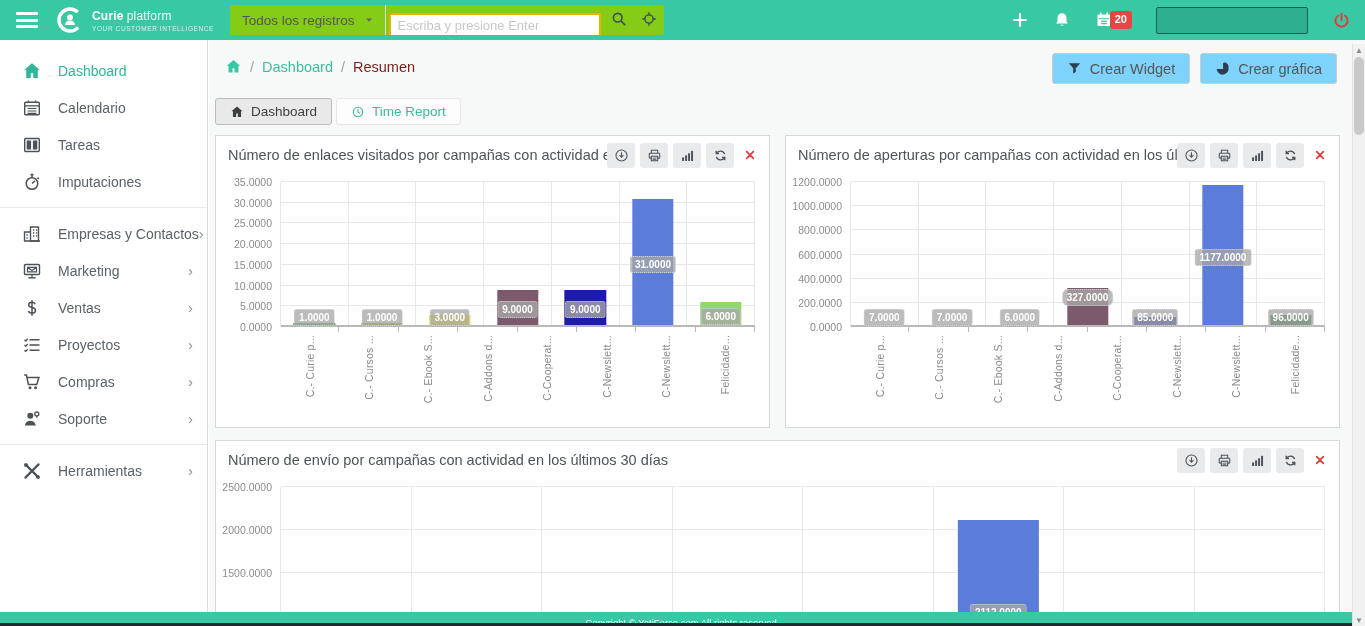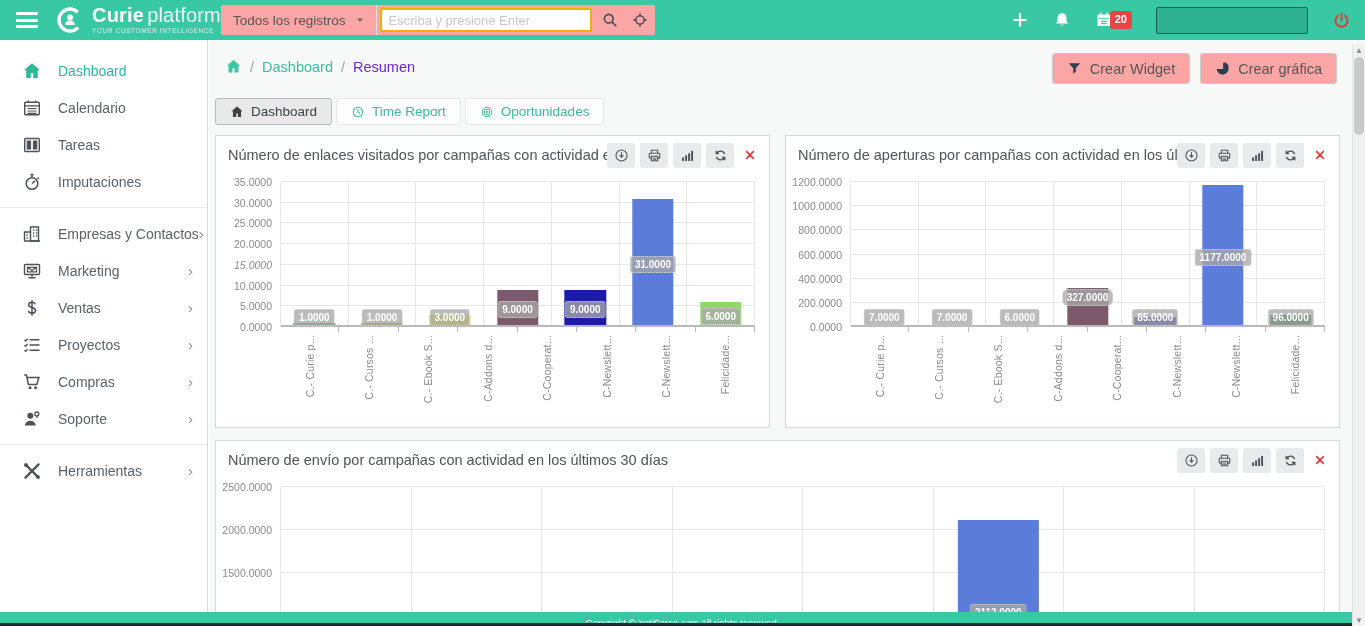--- a/index.html
+++ b/index.html
@@ -10,25 +10,25 @@
   html,body{width:1365px;height:626px;overflow:hidden;}
   body{position:relative;font-family:"Liberation Sans",sans-serif;background:#fff;color:var(--txt);}
 
   
   .navbar{position:absolute;top:0;left:0;width:1365px;height:40px;background:var(--teal);display:flex;align-items:center;z-index:30;}
   .hamburger{width:22px;height:16px;margin-left:16px;display:flex;flex-direction:column;justify-content:space-between;cursor:pointer;}
   .hamburger span{display:block;height:3px;background:#fff;border-radius:1px;}
   .brand{display:flex;align-items:center;margin-left:18px;}
   .logo-mark{width:28px;height:28px;display:inline-block;}
   .brand-text{margin-left:8px;line-height:1;color:#fff;}
-  .brand-row1{font-size:20px;letter-spacing:.2px;}
+  .brand-row1{font-size:12px;letter-spacing:.2px;}
   .b1{font-weight:bold;}
   .b2{font-weight:normal;opacity:.92;margin-left:3px;}
   .tagline{display:block;font-size:6.5px;letter-spacing:.6px;color:rgba(255,255,255,.78);margin-top:3px;}
-  .searchgroup{height:30px;background:#fca5a5;border-radius:2px;display:flex;align-items:center;overflow:hidden;}
+  .searchgroup{margin-left:16px;height:30px;background:#84cc16;border-radius:2px;display:flex;align-items:flex-start;overflow:hidden;}
   .filter-select{display:flex;align-items:center;gap:8px;padding:0 10px 0 12px;height:100%;font-size:13.5px;color:#555;border-right:1px solid #ddd;cursor:pointer;white-space:nowrap;}
   .filter-select .caret{width:12px;height:12px;color:#666;}
   .searchbox{padding:8px 3px;}
   .searchbox input{width:212px;height:24px;border:2px solid #efb100;border-radius:2px;padding:0 7px;font-size:13px;color:#444;outline:none;font-family:"Liberation Sans",sans-serif;}
   .searchbox input::placeholder{color:#c8c8c8;}
   .nav-ic-btn{width:30px;height:28px;background:transparent;border:none;display:flex;align-items:center;justify-content:center;color:#3c4a54;cursor:pointer;}
   .nav-ic-btn .icon{width:18px;height:18px;}
   .nav-right{margin-left:auto;display:flex;align-items:center;gap:24px;margin-right:14px;}
   .nav-act{background:none;border:none;color:#fff;cursor:pointer;display:flex;align-items:center;}
   .nav-act .icon{width:18px;height:18px;}
@@ -45,23 +45,23 @@
   .side-label{margin-left:16px;font-size:14px;flex:1;white-space:nowrap;}
   .side-chevron{font-size:15px;color:#8a9097;line-height:1;}
   .side-divider{border-top:1px solid #e9e9e9;margin:7px 0;}
 
   
   .main{position:absolute;top:40px;left:209px;right:0;bottom:14px;background:#f7f8f8;overflow:hidden;}
   .breadcrumb{position:absolute;top:18px;left:16px;display:flex;align-items:center;gap:8px;font-size:14.5px;}
   .breadcrumb .icon{width:17px;height:17px;color:var(--teal);}
   .bc-link{color:#3bbf9f;cursor:pointer;}
   .bc-sep{color:#9aa0a6;}
-  .bc-current{color:#6d28d9;}
+  .bc-current{color:#7f1d1d;}
   .top-actions{position:absolute;top:13px;right:28px;display:flex;gap:10px;}
-  .act-btn{display:flex;align-items:center;gap:8px;background:#fca5a5;border:1px solid #ccc;border-radius:3px;padding:0 14px;height:31px;font-size:14.5px;color:#555;cursor:pointer;font-family:"Liberation Sans",sans-serif;}
+  .act-btn{display:flex;align-items:center;gap:8px;background:#7dd3fc;border:1px solid #ccc;border-radius:3px;padding:0 14px;height:31px;font-size:14.5px;color:#555;cursor:pointer;font-family:"Liberation Sans",sans-serif;}
   .act-btn .icon{width:15px;height:15px;color:#2c3e50;}
 
   .tabs{position:absolute;top:58px;left:6px;display:flex;gap:4px;}
   .tab{display:flex;align-items:center;gap:7px;height:27px;padding:0 14px;font-size:13.5px;border-radius:3px;cursor:pointer;background:#fdfdfd;border:1px solid #e7e7e7;color:#35bd9d;}
   .tab .icon{width:14px;height:14px;}
   .tab.active{background:#e9e9e9;border-color:#bbb;color:#3c4043;}
 
   
   .panel{position:absolute;background:#fff;border:1px solid #d7d7d7;}
   .panel-header{height:38px;display:flex;align-items:center;padding:0 8px 0 12px;}
@@ -298,28 +298,20 @@
           </svg></span>
         <span>Dashboard</span>
       </div>
       <div class="tab">
         <span class="icon"><svg viewBox="0 0 20 20" style="width:100%;height:100%">
             <circle cx="10" cy="10" r="6.8" fill="none" stroke="currentColor" stroke-width="1.5"></circle>
             <path d="M10 5.8v4.4l3 1.8" fill="none" stroke="currentColor" stroke-width="1.5"></path>
           </svg></span>
         <span>Time Report</span>
       </div>
-      <div class="tab">
-        <span class="icon"><svg viewBox="0 0 20 20" style="width:100%;height:100%">
-            <circle cx="10" cy="10" r="6.8" fill="none" stroke="currentColor" stroke-width="1.4"></circle>
-            <circle cx="10" cy="10" r="3.8" fill="none" stroke="currentColor" stroke-width="1.4"></circle>
-            <circle cx="10" cy="10" r="1.4" fill="currentColor"></circle>
-          </svg></span>
-        <span>Oportunidades</span>
-      </div>
     </div>
   <div id="widgets">
       <div class="panel" style="left: 6px; top: 95px; width: 555px; height: 293px;">
         <div class="panel-header">
           <div class="panel-title">Número de enlaces visitados por campañas con actividad en ...</div>
           <div class="hbtns">
             <button class="hbtn">
               <span class="icon"><svg viewBox="0 0 20 20" style="width:100%;height:100%">
                   <circle cx="10" cy="10" r="7.4" fill="none" stroke="currentColor" stroke-width="1.4"></circle>
                   <path d="M10 5.8v6M7.4 9.6 10 12.4l2.6-2.8" fill="none" stroke="currentColor" stroke-width="1.4"></path>
@@ -351,21 +343,21 @@
                   <path d="M4.5 4.5l11 11M15.5 4.5l-11 11" stroke="currentColor" stroke-width="2.8" stroke-linecap="round"></path>
                 </svg></span>
             </button>
           </div>
         </div>
         <div class="chart-body">
           <div class="yaxis" style="height: 145px;">
             <div class="ytick" style="bottom: 0%;">0.0000</div>
             <div class="ytick" style="bottom: 14.2857%;">5.0000</div>
             <div class="ytick" style="bottom: 28.5714%;">10.0000</div>
-            <div class="ytick" style="bottom: 42.8571%; font-style: italic;">15.0000</div>
+            <div class="ytick" style="bottom: 42.8571%;">15.0000</div>
             <div class="ytick" style="bottom: 57.1429%;">20.0000</div>
             <div class="ytick" style="bottom: 71.4286%;">25.0000</div>
             <div class="ytick" style="bottom: 85.7143%;">30.0000</div>
             <div class="ytick" style="bottom: 100%;">35.0000</div>
           </div>
           <div class="plot-col">
             <div class="plot" style="height: 145px;">
               <div class="gridline zero" style="bottom: 0%;"></div>
               <div class="gridline" style="bottom: 14.2857%;"></div>
               <div class="gridline" style="bottom: 28.5714%;"></div>

